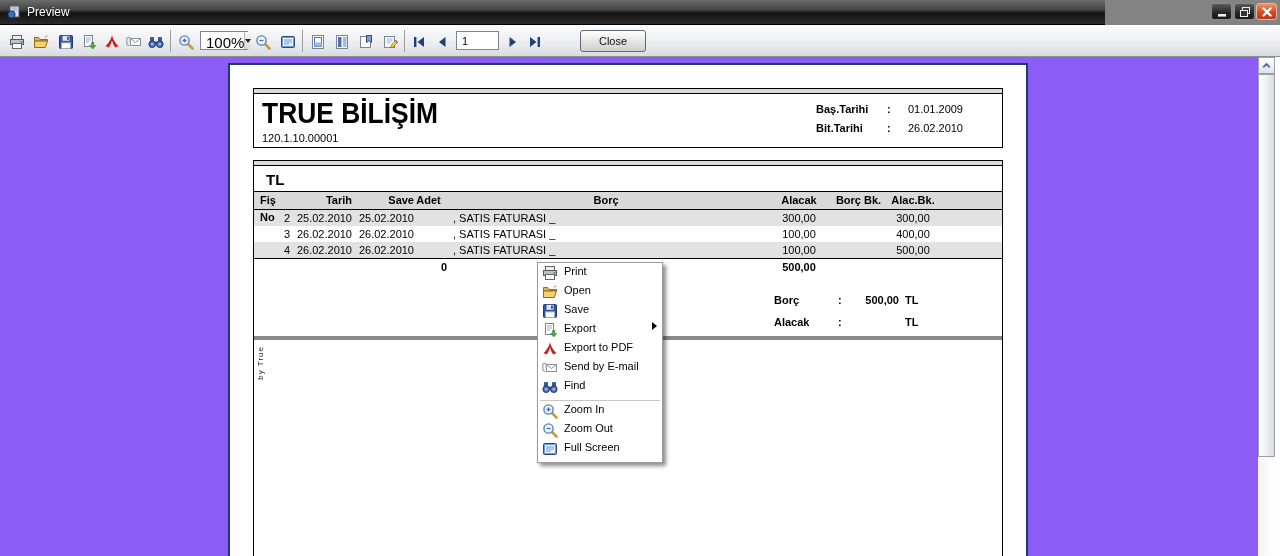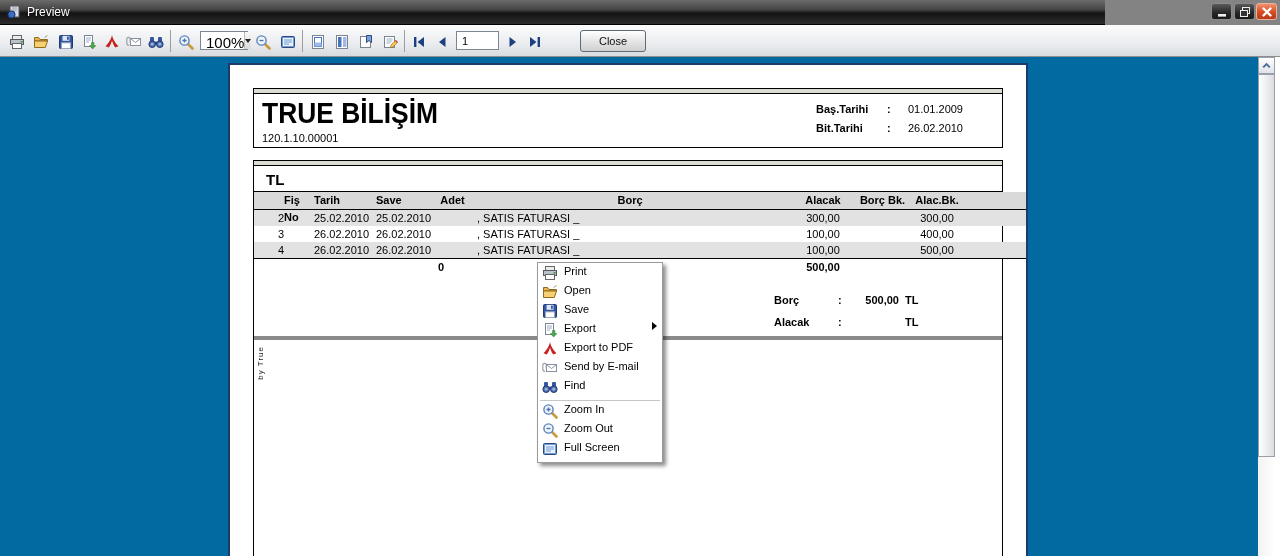--- a/index.html
+++ b/index.html
@@ -37,46 +37,46 @@
     border-right:3.5px solid transparent; border-top:4px solid #222; }
   .page-input { position:absolute; left:456px; top:31px; width:36px; height:17px;
     border:1px solid #7e8694; font-size:11px; padding:0 0 0 5px;
     font-family:"Liberation Sans",sans-serif; box-sizing:content-box; }
   .close-btn { position:absolute; left:580px; top:30px; width:66px; height:22px;
     background:linear-gradient(#ffffff,#e6e6e6 50%,#cfcfcf); border:1px solid #5f6a78;
     border-radius:3px; font-size:11px; text-align:center; line-height:20px;
     box-sizing:border-box; color:#111; }
 
   
-  .workspace { position:absolute; top:57px; left:0; width:1280px; height:499px; background:#0369a1; }
+  .workspace { position:absolute; top:57px; left:0; width:1280px; height:499px; background:#8b5cf6; }
   .page { position:absolute; left:228px; top:6px; width:796px; height:491px;
     background:#fff; border:2px solid #1d3a6d; border-bottom:none; }
 
   .header-box { position:absolute; left:23px; top:23px; width:748px; height:58px;
     border:1px solid #000; }
   .band { height:4px; background:#dbdbd3; border-bottom:1px solid #000; }
   .company { position:absolute; left:8px; top:7px; font-size:30px; font-weight:bold;
     white-space:nowrap; transform:scaleX(.88); transform-origin:left; letter-spacing:0; color:#000; }
   .acct-code { position:absolute; left:8px; bottom:3px; font-size:11px; color:#000; }
   .dline { position:absolute; font-size:11px; color:#000; }
   .dlabel { position:absolute; font-weight:bold; white-space:nowrap; }
   .dcolon { position:absolute; font-weight:bold; }
   .dvalue { position:absolute; width:60px; text-align:right; }
 
   .body-frame { position:absolute; left:23px; top:85px; width:748px; bottom:0;
     border:solid #000; border-width:1px 1px 0 1px;margin-top:10px; }
   .tl-row { height:25px; border-bottom:1px solid #000; }
   .tl-row span { font-weight:bold; font-size:15px; margin-left:12px; line-height:27px; display:inline-block; }
-  .grid9 { display:grid; grid-template-columns:36px 62px 62px 33px 1fr 64px 55px 54px 60px; width:100%;padding-left:24px; }
+  .grid9 { display:grid; grid-template-columns:36px 62px 62px 33px 1fr 64px 55px 54px 60px; width:100%; }
   .thead { height:17px; background:#d9d9d9; border-bottom:1px solid #000;
     font-weight:bold; font-size:11px; line-height:17px; }
   .drow { height:16px; font-size:11px; line-height:16px; }
   .shade { background:#e2e2e2; }
   .totals { height:17px; border-top:1px solid #000; font-weight:bold; font-size:11px; line-height:17px; }
-  .al { text-align:left; padding-left:6px; } .ac { text-align:left; }
+  .al { text-align:left; padding-left:6px; } .ac { text-align:right; }
   .ar { text-align:center; padding-right:4px; }
   .summary { position:relative; height:60px; font-size:11px; }
   .s-label { position:absolute; left:520px; font-weight:bold; }
   .s-colon { position:absolute; left:584px; font-weight:bold; }
   .s-value { position:absolute; left:585px; width:60px; text-align:right; font-weight:bold; }
   .s-unit  { position:absolute; left:651px; font-weight:bold; }
   .gray-line { height:4px; background:#8a8a8a; }
   .wm { position:absolute; top:185px; left:2px; font-size:8px; color:#222;
     writing-mode:vertical-rl; transform:rotate(180deg); letter-spacing:1px; }
 

